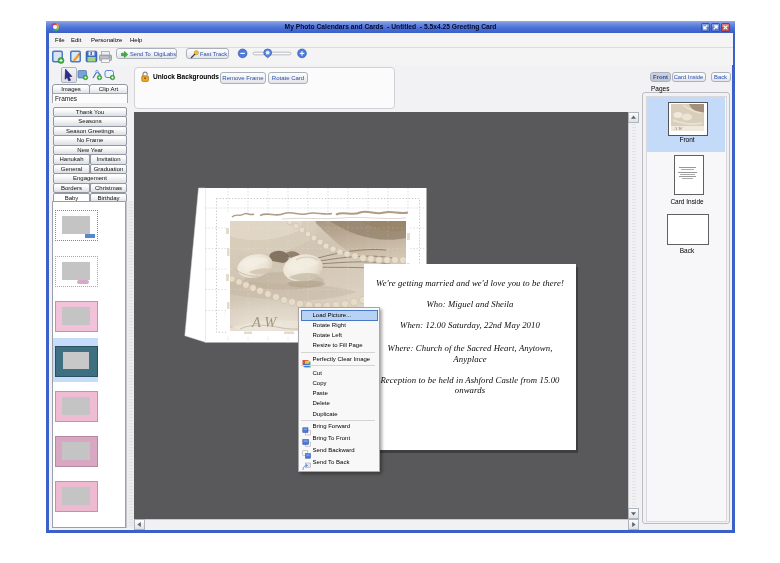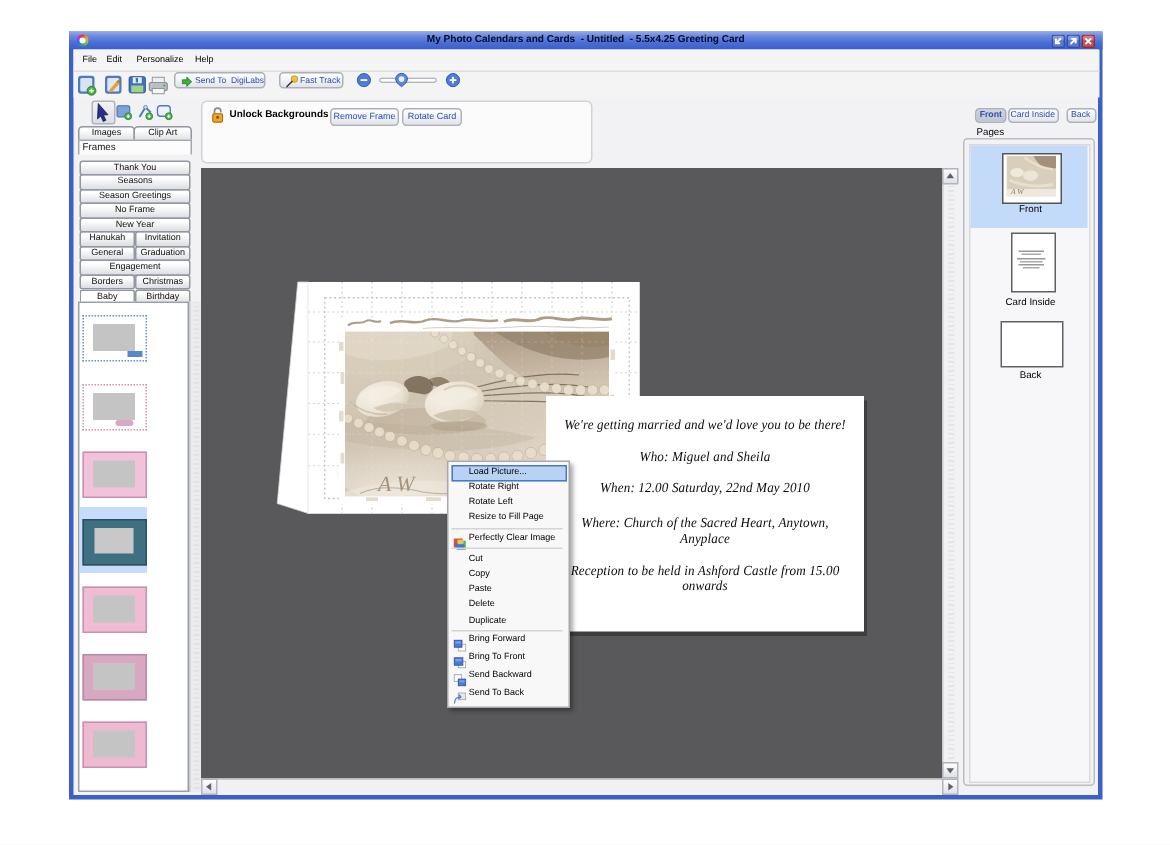--- a/index.html
+++ b/index.html
@@ -33,21 +33,21 @@
 .sbarrow svg{display:block;}
 .sbarrow:after{content:"";position:absolute;}
 #pageslabel{left:649px;top:85px;font-size:6.5px;color:#000;background:#f2f2f4;padding:0 2px;z-index:3;}
 #pagesborder{left:642px;top:92px;width:86px;height:430px;border:1px solid #bcbcc2;border-radius:3px;}
 #pagesinner{left:646px;top:96px;width:79px;height:424px;background:#f7f7f9;border:1px solid #d9d9dd;}
 #ctxmenu{left:298px;top:307px;width:80px;height:163px;background:#f8f8f8;border:1px solid #a8a8ac;
   box-shadow:2px 2px 3px rgba(0,0,0,0.35);z-index:30;}
 .mi{position:absolute;left:13.5px;font-size:6px;color:#000;height:10px;line-height:10px;white-space:nowrap;}
 .msep{position:absolute;left:2px;width:74px;height:1px;background:#d4d4d4;}
 .micon{position:absolute;left:2.5px;width:9px;height:9px;}
-#textpanel{left:364px;top:264px;width:212px;height:157px;background:#ffffff;
+#textpanel{left:364px;top:264px;width:212px;height:186px;background:#ffffff;
   box-shadow:2px 3px 0 rgba(45,45,45,0.6);z-index:20;}
 .tp{position:absolute;left:0;width:212px;text-align:center;font-family:"Liberation Serif",serif;font-style:italic;
   font-size:9.2px;color:#0a0a0a;white-space:nowrap;letter-spacing:0.1px;transform:scaleX(0.95);transform-origin:50% 50%;}
 .pthumb{background:#fff;border:1px solid #606060;}
 .plabel{font-size:6.5px;color:#000;text-align:center;}
 </style>
 </head>
 <body>
 <div class="abs" id="win">
   <div class="abs" id="titlebar">

